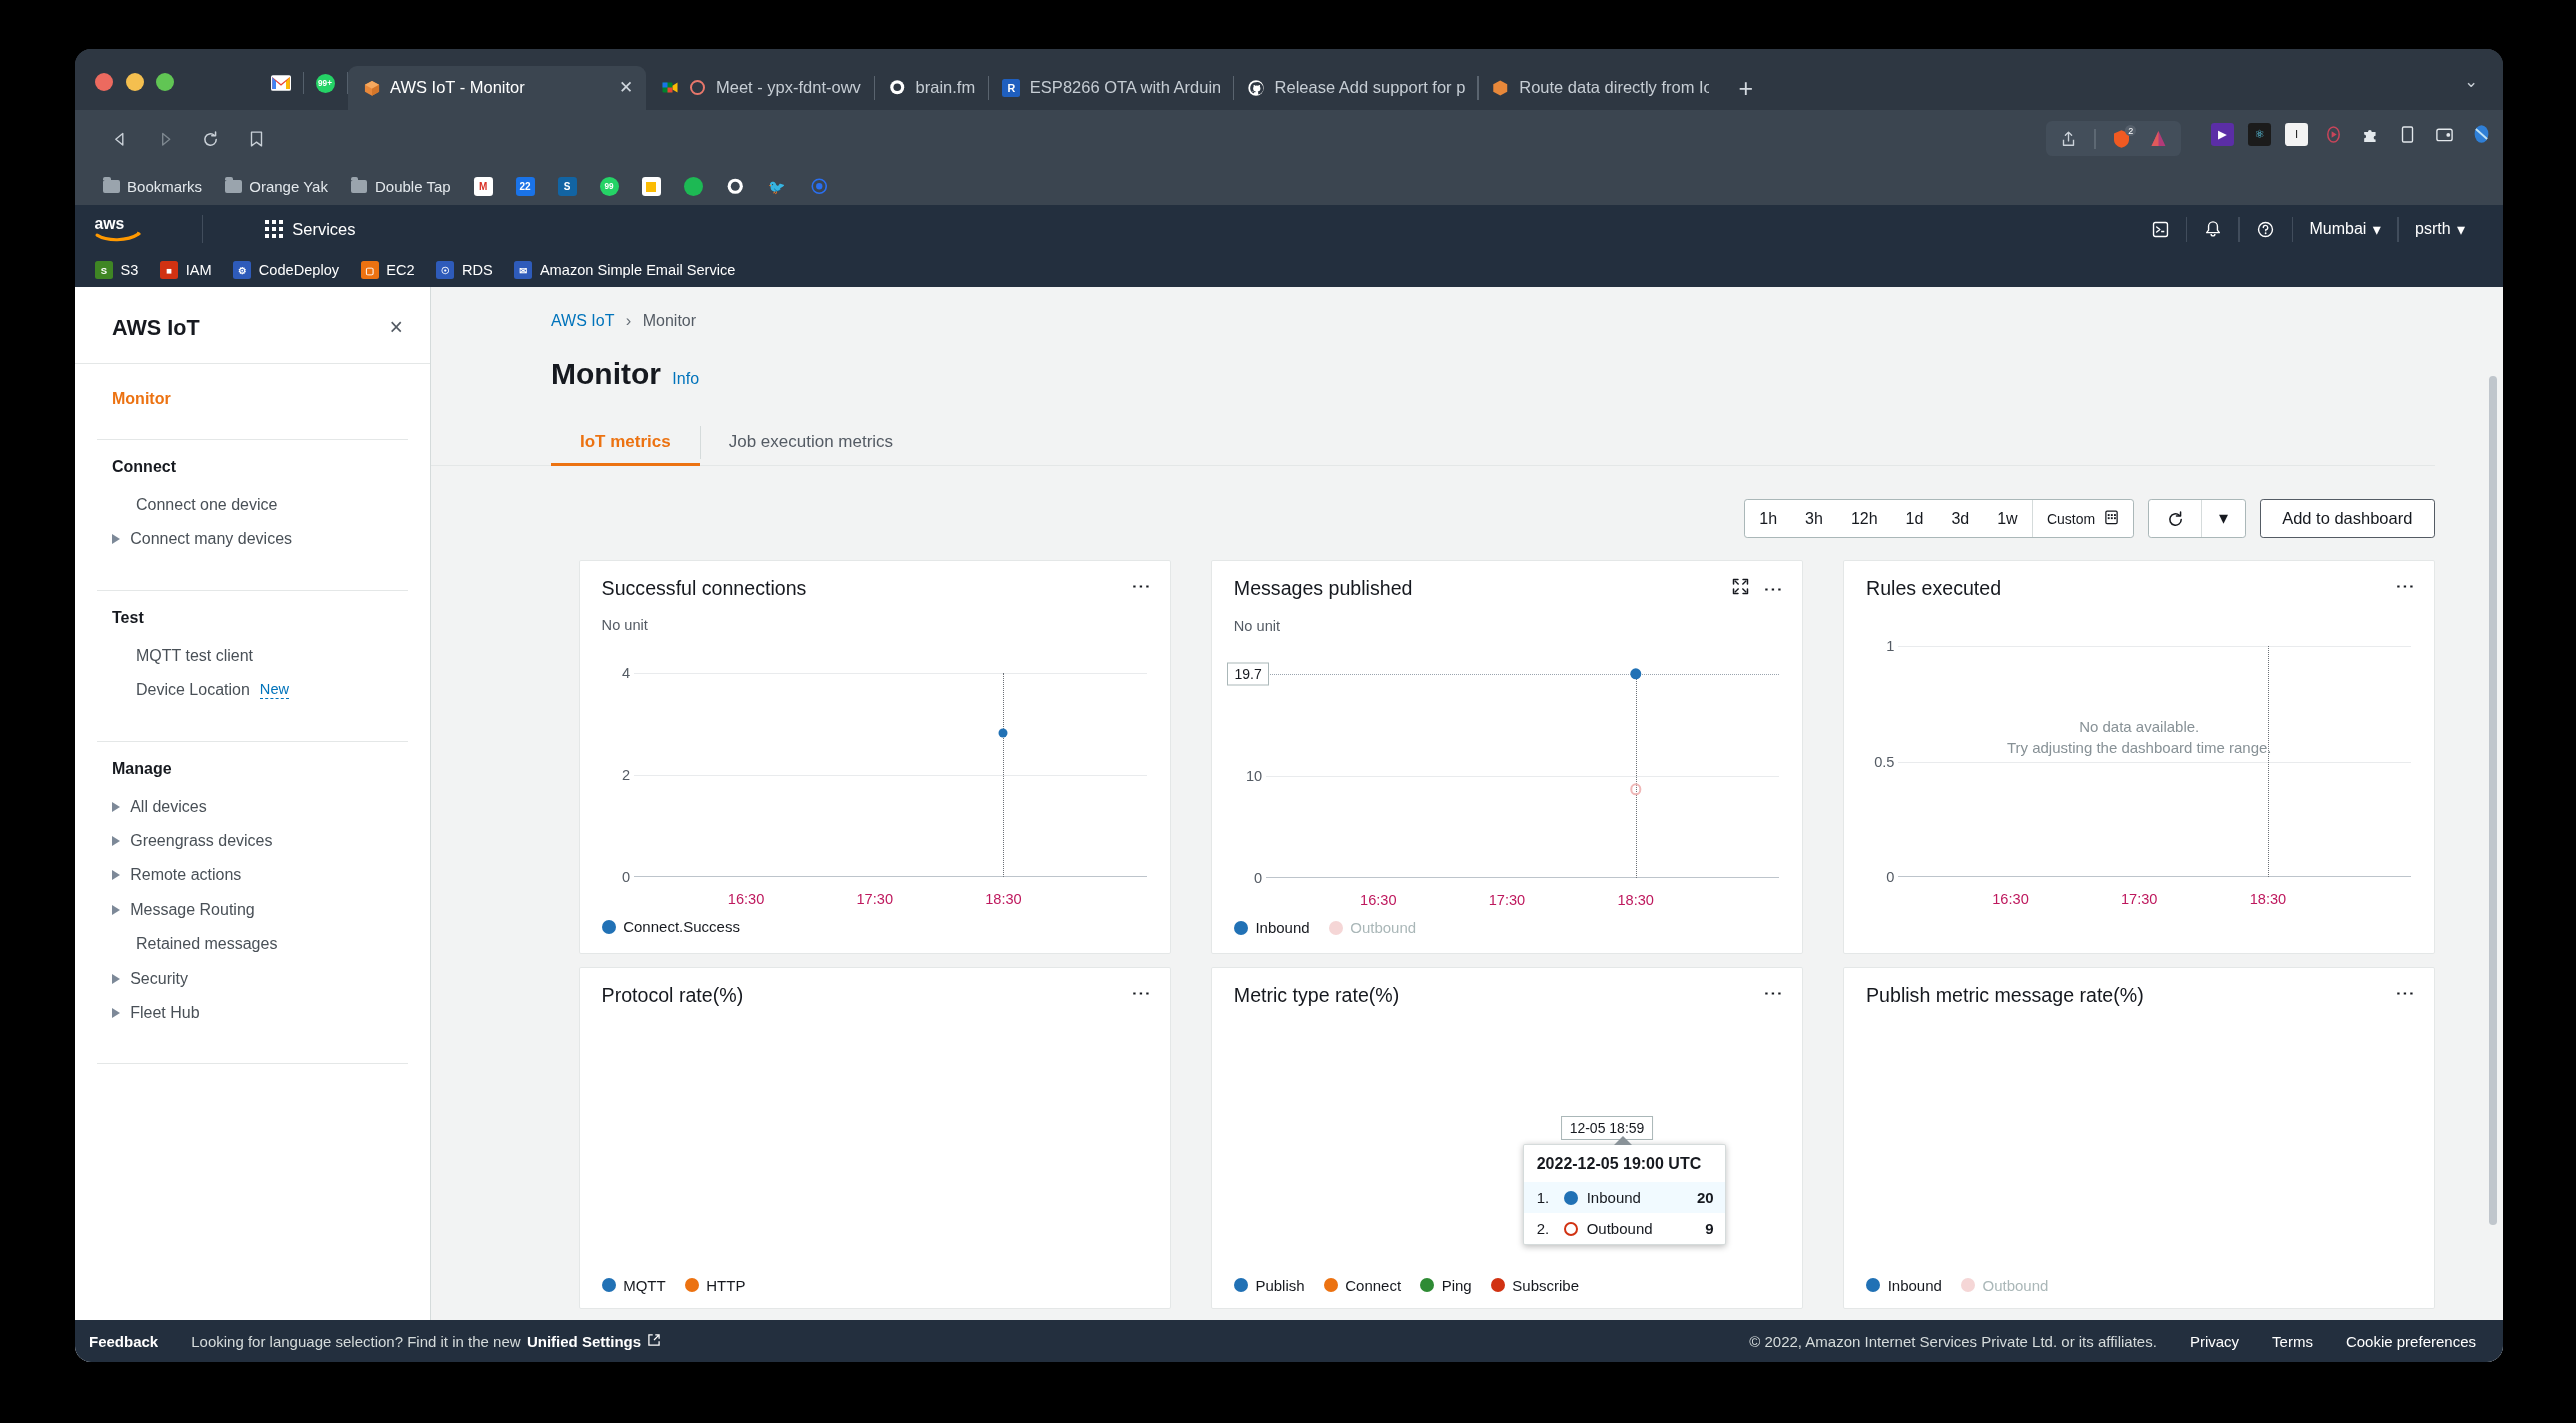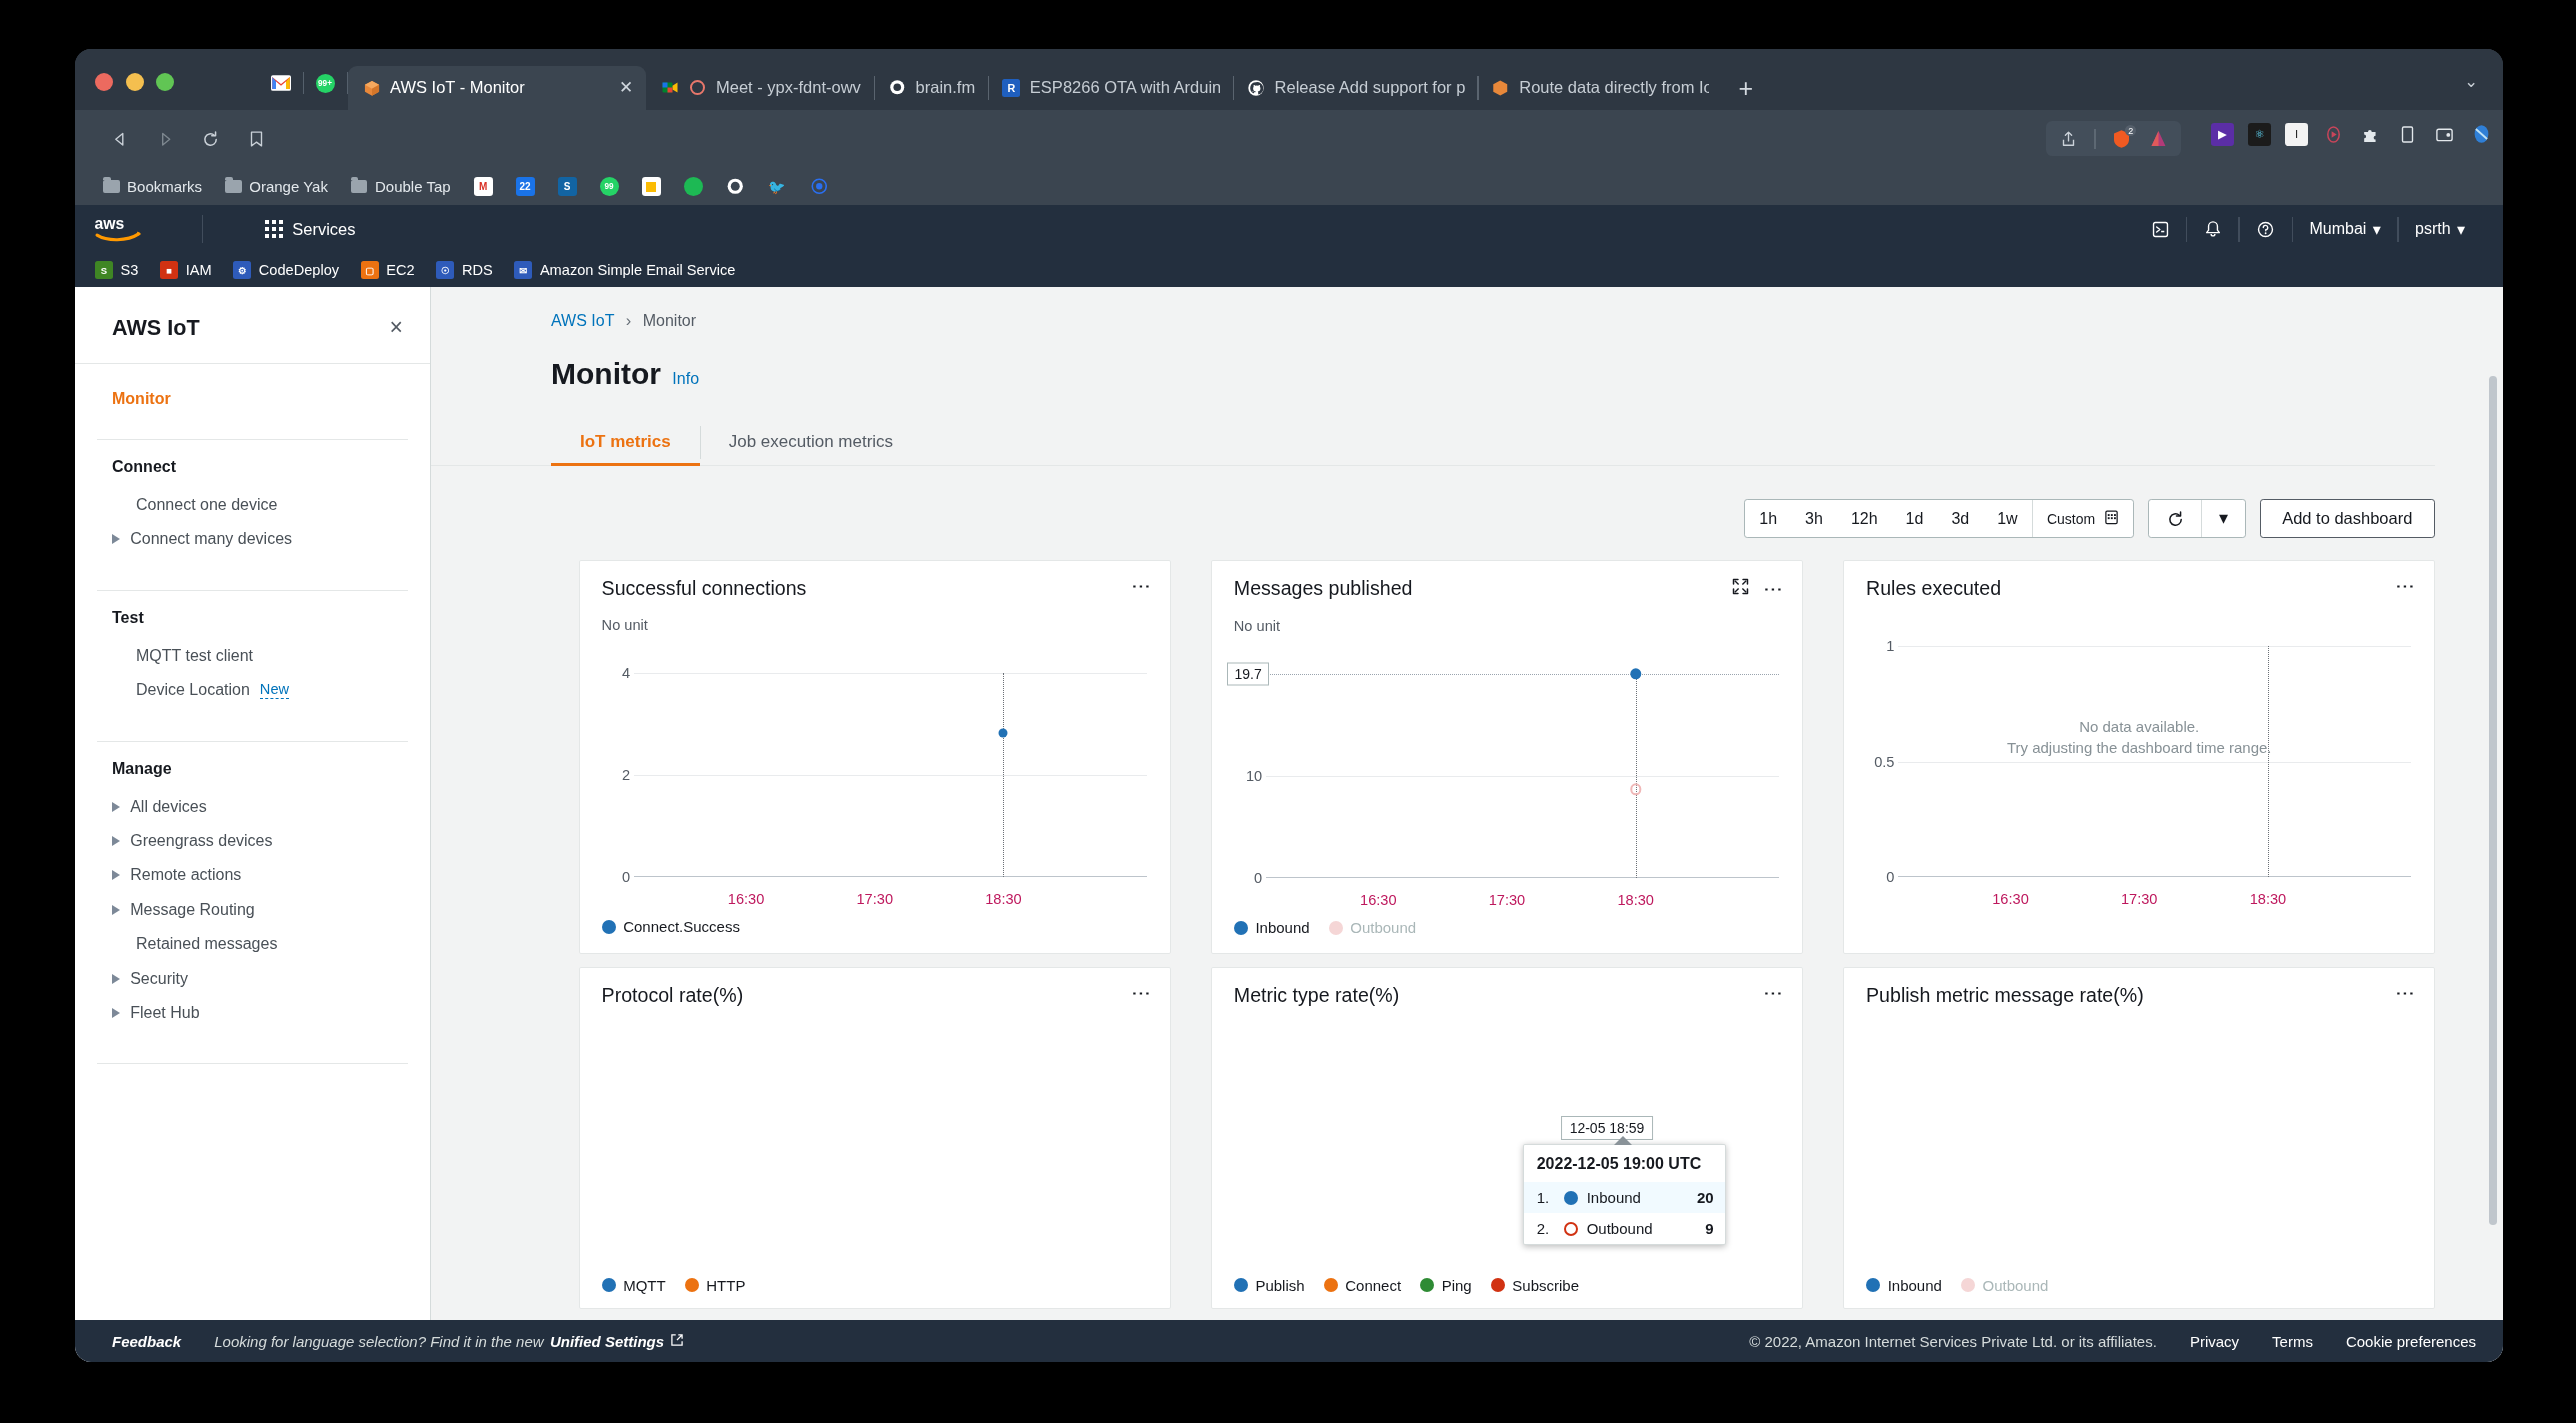--- a/index.html
+++ b/index.html
@@ -185,21 +185,21 @@
   .tt-row { display:flex; align-items:center; gap: 9px; padding: 7px 11.4px 7px 12.7px; font-size: 15px; color:#16191f; }
   .tt-row.hl { background:#f1faff; }
   .tt-row .n { color:#16191f; width: 18px; }
   .tt-row .val { margin-left:auto; font-weight: bold; }
   .ring { width:14px; height:14px; border-radius:50%; border: 2.5px solid #d13212; }
   .tt-caret { position:absolute; top:-9px; left: 90px; width:0;height:0; border-left: 9px solid transparent; border-right:9px solid transparent; border-bottom: 9px solid #8a9399; }
   .xtime-badge { position:absolute; border:0.6px solid #aab7b8; background:#fff; font-size: 14px; color:#16191f; padding: 3.2px 7.6px; transform: translateX(-50%); z-index: 55; }
 
   
   .aws-footer { position: absolute; bottom: 0; left: 0; width: 100%; height: 42px; background: #232f3e; display:flex; align-items:center; }
-  .ft-l { display:flex; align-items:center; gap: 33px; padding-left: 37px; font-style: italic; }
+  .ft-l { display:flex; align-items:center; gap: 33px; padding-left: 14px; }
   .ft-fb { color:#fff; font-size:15px; font-weight:bold; }
   .ft-msg { color:#d5dbdb; font-size:15px; display:flex; align-items:center; gap:6.3px; }
   .ft-msg b { color:#fff; }
   .ft-r { margin-left:auto; display:flex; align-items:center; gap: 33px; padding-right: 27px; color:#d5dbdb; font-size: 15px; }
   .ft-r .lnk { color:#ffffff; }
 
   .pg-scroll { position:absolute; right: 6.3px; top: 89px; width: 7.6px; height: 849px; background:#c0c6cc; border-radius: 3.8px; }
 </style>
 </head>
 <body>

